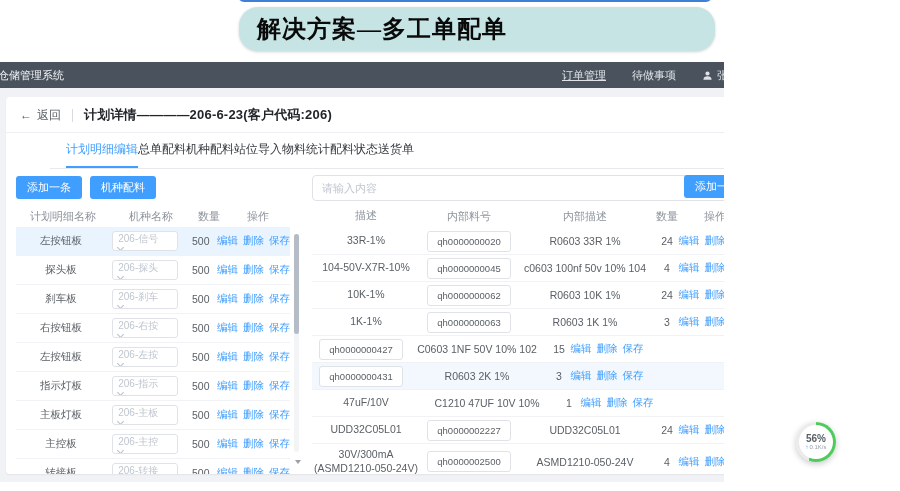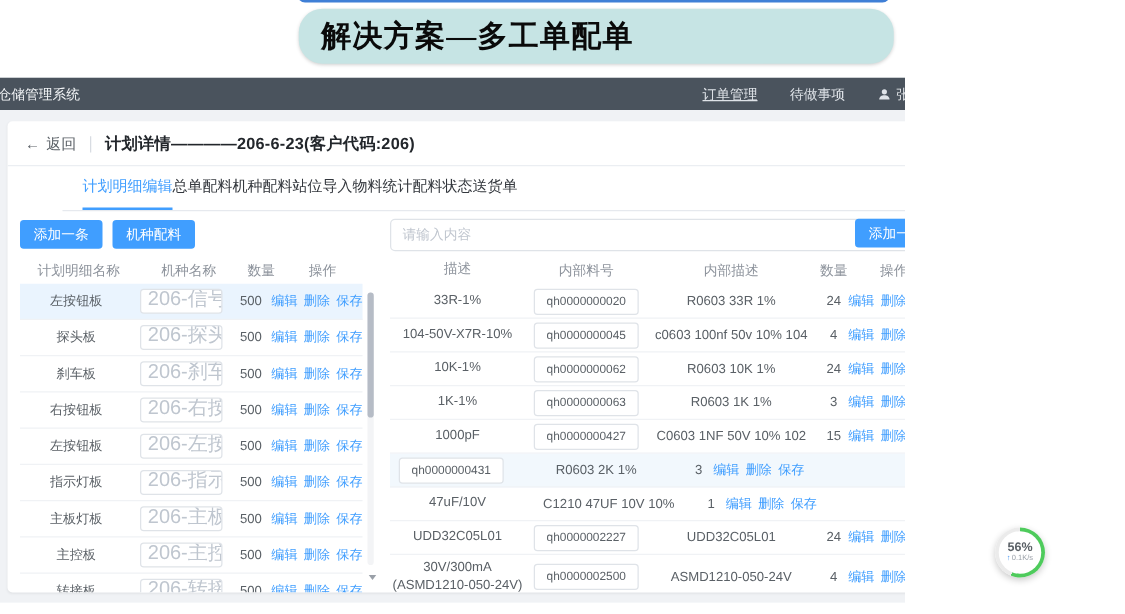--- a/index.html
+++ b/index.html
@@ -54,22 +54,22 @@
   .btn-row { display:flex; gap:8px; margin:2px 0 7px 0; }
   .lhead,.lrow { display:flex; align-items:center; }
   .lhead { height:21px; font-size:11px; color:#8d939c; }
   .lrow { height:29px; font-size:10.5px; color:#5a6066; border-bottom:1px solid #f0f2f5; }
   .lrow.sel { background:#eaf4fe; }
   .lc-name { width:94px; text-align:center; }
   .lc-model{ width:82px; display:flex; justify-content:center; }
   .lc-qty  { width:34px; text-align:center; }
   .lc-ops  { flex:1; display:flex; gap:5px; justify-content:center; }
   .ddl { width:66px; height:20px; border:1px solid #dfe3e8; border-radius:3px; background:#fff;
-         display:flex; align-items:flex-end; justify-content:space-between; padding:0 5px;
-         color:#bfc6cf; font-size:16px; cursor:pointer; overflow:hidden; white-space:nowrap; }
+         display:flex; align-items:flex-start; justify-content:space-between; padding:0 5px;
+         color:#bfc6cf; font-size:10px; cursor:pointer; overflow:hidden; white-space:nowrap;flex-direction:column; }
   .chev { width:5px; height:5px; border-right:1px solid #b9c0c9; border-bottom:1px solid #b9c0c9;
           transform:rotate(45deg); margin-top:-3px; flex:none; }
   .alink { color:#409EFF; cursor:pointer; white-space:nowrap; }
 
   .lscroll { position:absolute; right:-9px; top:60px; bottom:22px; width:5px;
              background:#f3f4f6; border-radius:3px; }
   .lthumb { position:absolute; top:0; width:5px; height:46%; background:#b6bcc6; border-radius:3px; }
   .sdown-l { position:absolute; right:-11px; bottom:10px; }
 
   
@@ -379,21 +379,20 @@
                     </span>
                   <span class="rc-idesc">R0603 1K 1%</span>
                   <span class="rc-qty">3</span>
                   <span class="rc-ops">
                       <span class="alink">编辑</span>
                       <span class="alink">删除</span>
                       <span class="alink">保存</span>
                     </span>
                 </div>
                 <div class="rrow">
-                  <span class="rc-desc">1000pF</span>
                   <span class="rc-part">
                       <input class="pinput" value="qh0000000427" style="">
                     </span>
                   <span class="rc-idesc">C0603 1NF 50V 10% 102</span>
                   <span class="rc-qty">15</span>
                   <span class="rc-ops">
                       <span class="alink">编辑</span>
                       <span class="alink">删除</span>
                       <span class="alink">保存</span>
                     </span>

